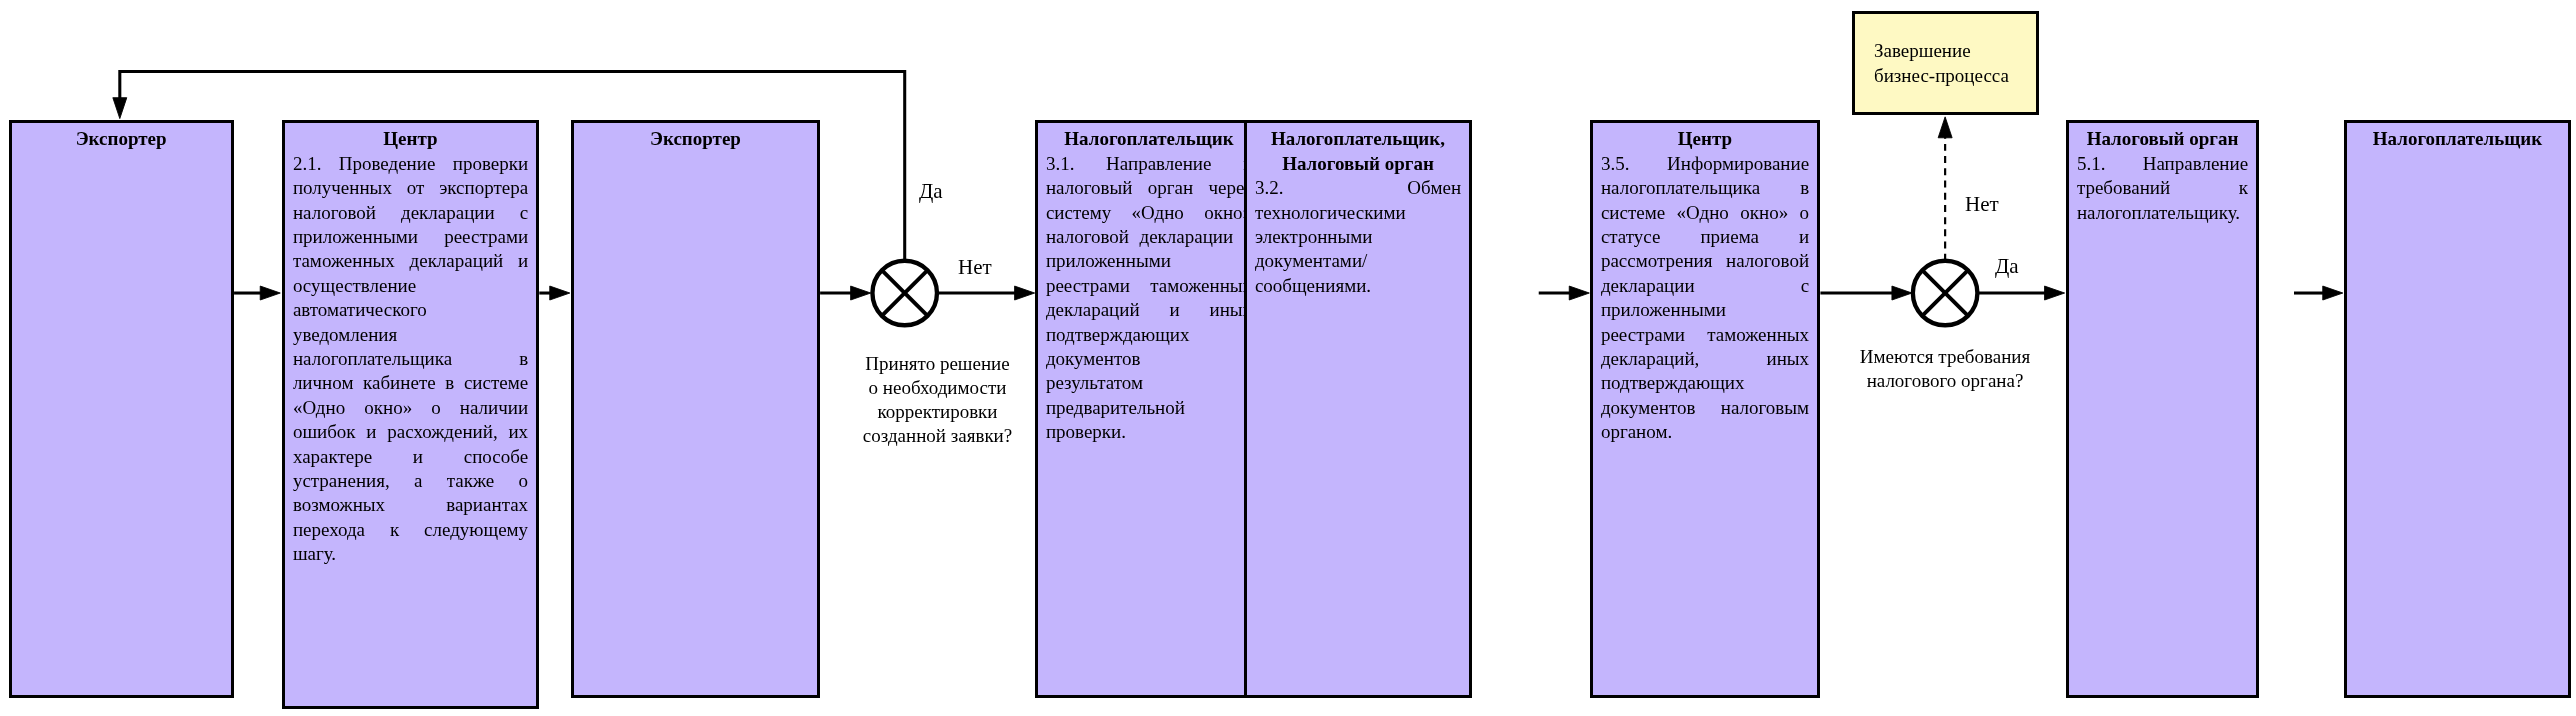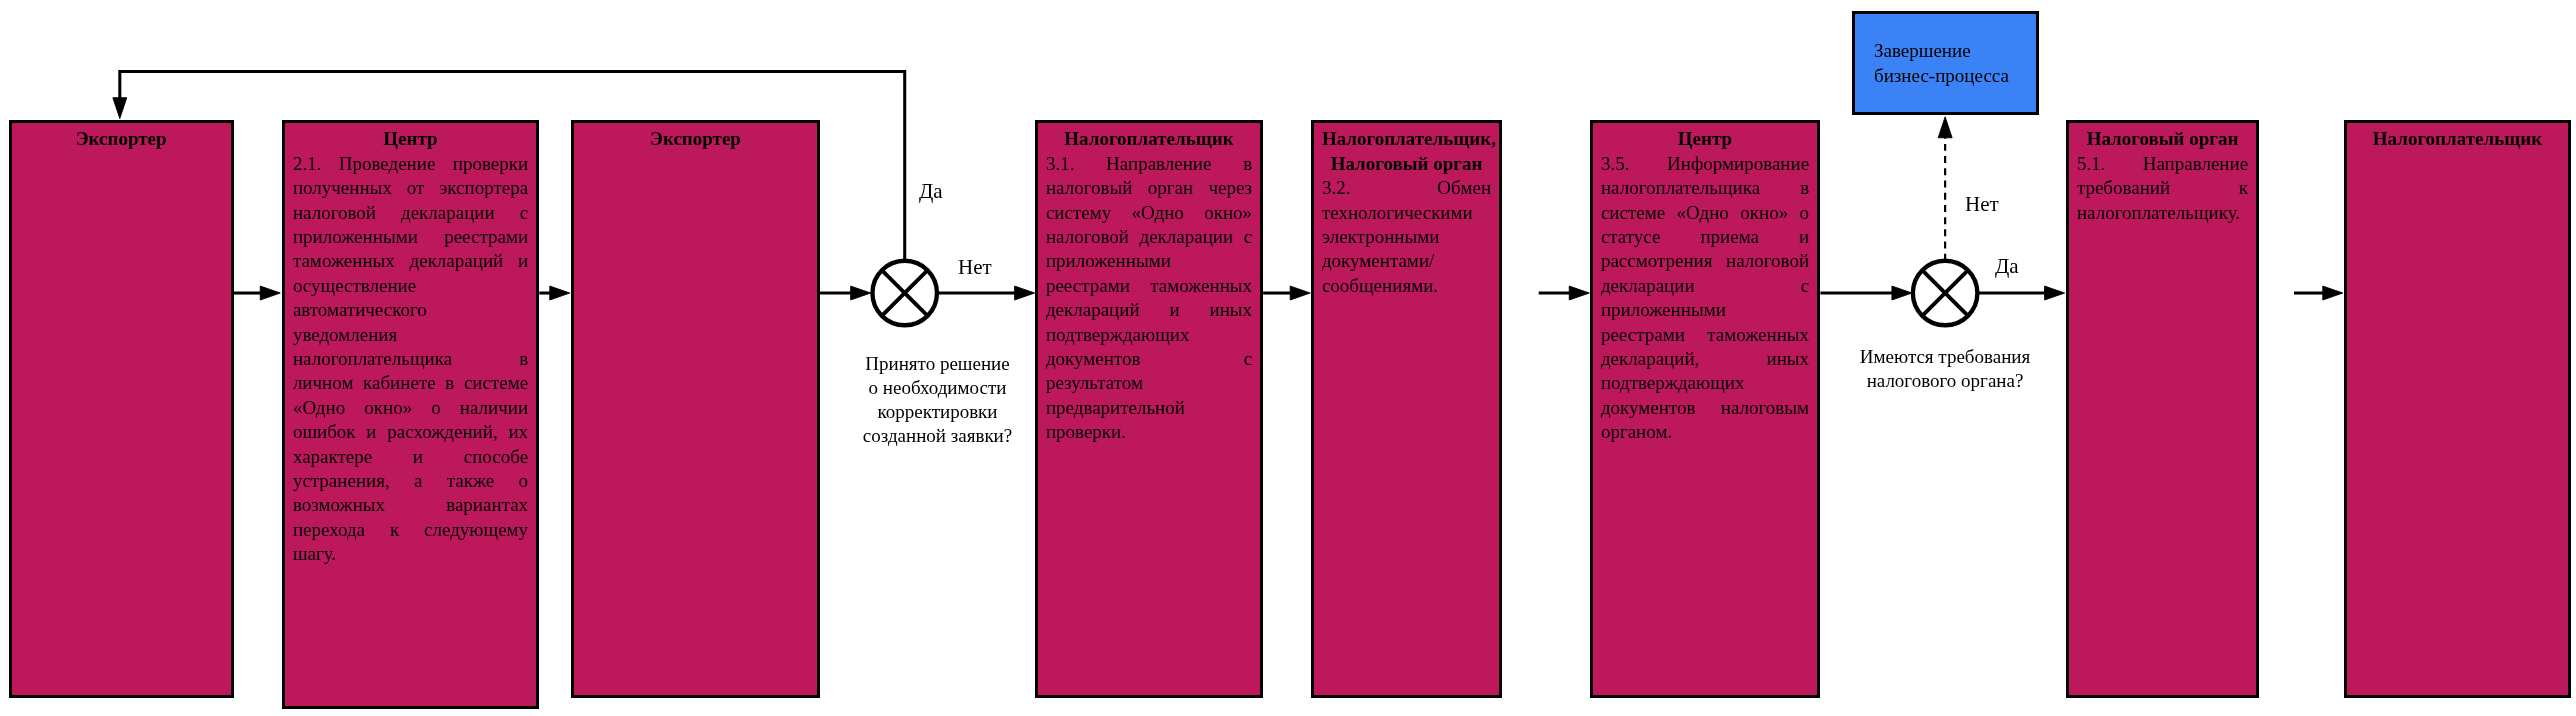--- a/index.html
+++ b/index.html
@@ -25,42 +25,42 @@
   }
   .overlay * {
     stroke: #000000;
   }
   .pbox {
     position: absolute;
     box-sizing: border-box;
     top: 120px;
     height: 578px;
     border: 3.5px solid #000000;
-    background: #be185d;
+    background: #c4b5fd;
     padding: 4.4px 7.9px 5.2px 7.9px;
     font-size: 19px;
     line-height: 24.4px;
   }
   .pbox-header {
     text-align: center;
     font-weight: bold;
   }
   .pbox-body {
     text-align: justify;
     word-spacing: 0.9px;
   }
   .terminator {
     position: absolute;
     box-sizing: border-box;
     left: 1852px;
     top: 10.5px;
     width: 187px;
     height: 104px;
     border: 3.5px solid #000000;
-    background: #3b82f6;
+    background: #fef9c3;
     display: flex;
     align-items: center;
     padding-left: 19px;
     font-size: 19px;
     line-height: 25px;
   }
   .question {
     position: absolute;
     text-align: center;
     font-size: 19px;
@@ -155,21 +155,21 @@
 
   <div class="pbox" style="left:571px; width:249px;">
     <div class="pbox-header">Экспортер</div>
   </div>
 
   <div class="pbox" style="left:1035px; width:228px;">
     <div class="pbox-header">Налогоплательщик</div>
     <div class="pbox-body">3.1. Направление в налоговый орган через систему «Одно окно» налоговой декларации с приложенными реестрами таможенных деклараций и иных подтверждающих документов с результатом предварительной проверки.</div>
   </div>
 
-  <div class="pbox" style="left:1311px; width:191px;">
+  <div class="pbox" style="left:1244px; width:228px;">
     <div class="pbox-header">Налогоплательщик, Налоговый орган</div>
     <div class="pbox-body">3.2. Обмен технологическими электронными документами/ сообщениями.</div>
   </div>
 
   <div class="pbox" style="left:1590px; width:230px;">
     <div class="pbox-header">Центр</div>
     <div class="pbox-body">3.5. Информирование налогоплательщика в системе «Одно окно» о статусе приема и рассмотрения налоговой декларации с приложенными реестрами таможенных деклараций, иных подтверждающих документов налоговым органом.</div>
   </div>
 
   <div class="pbox" style="left:2066px; width:193px;">

